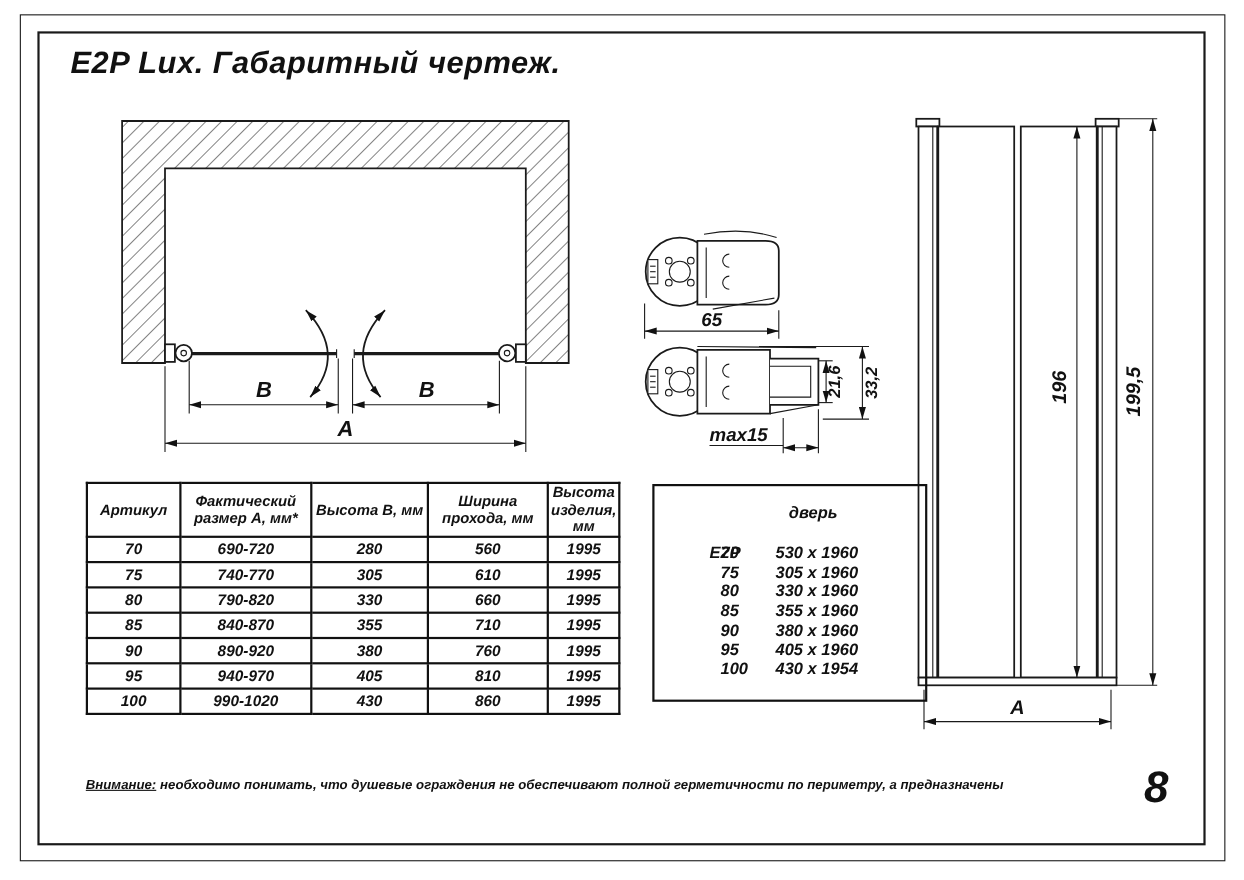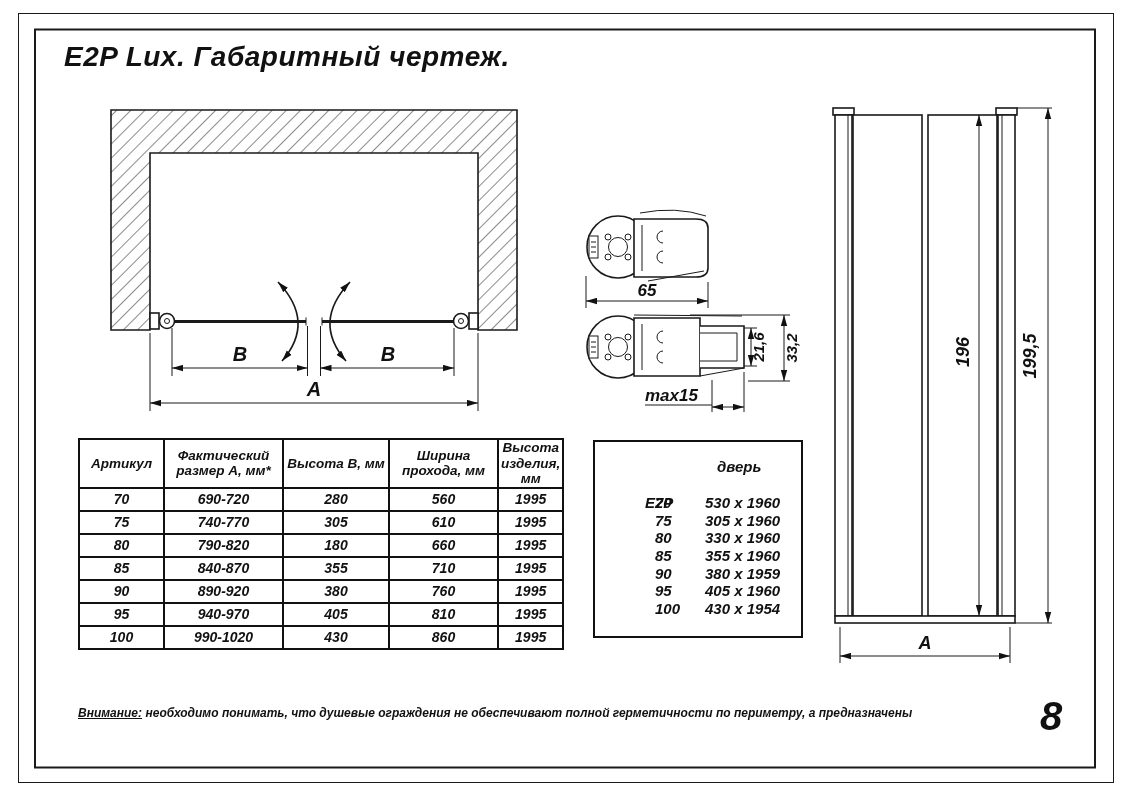--- a/index.html
+++ b/index.html
@@ -16,21 +16,21 @@
          font-size:28px;letter-spacing:.5px;}
 
   .main-table{position:absolute;left:78px;top:438px;border-collapse:collapse;
               table-layout:fixed;font-style:italic;font-weight:600;font-size:14px;color:#111;}
   .main-table th,.main-table td{border:2px solid #111;text-align:center;
               vertical-align:middle;padding:0 2px;}
   .main-table th{height:44px;font-size:13.5px;line-height:1.15;font-weight:600;}
   .main-table td{height:21px;}
 
   .door-box{position:absolute;left:593px;top:440px;width:206px;height:194px;
-            border:2px solid #111;font-style:italic;font-weight:600;font-size:15px;}
+            border:2px solid #111;font-style:italic;font-weight:600;font-size:15px;padding-left:40px;}
   .door-header{position:absolute;left:122px;top:16px;}
   .door-series{position:absolute;left:18px;top:52px;margin-left:32px;}
   .door-rows{position:absolute;left:60px;top:52px;}
   .door-row{display:flex;height:17.7px;line-height:17.7px;}
   .door-row .art{width:50px;}
 
   .note{position:absolute;left:78px;top:703px;font-style:italic;font-weight:600;
         font-size:12px;line-height:20px;white-space:nowrap;}
   .note .u{text-decoration:underline;}
 
@@ -210,21 +210,21 @@
     <tr>
       <td>75</td>
         <td>740-770</td>
         <td>305</td>
         <td>610</td>
         <td>1995</td>
     </tr>
     <tr>
       <td>80</td>
         <td>790-820</td>
-        <td>180</td>
+        <td>330</td>
         <td>660</td>
         <td>1995</td>
     </tr>
     <tr>
       <td>85</td>
         <td>840-870</td>
         <td>355</td>
         <td>710</td>
         <td>1995</td>
     </tr>
@@ -267,21 +267,21 @@
     <div class="door-row">
         <span class="art">80</span>
         <span>330 x 1960</span>
       </div>
     <div class="door-row">
         <span class="art">85</span>
         <span>355 x 1960</span>
       </div>
     <div class="door-row">
         <span class="art">90</span>
-        <span>380 x 1959</span>
+        <span>380 x 1960</span>
       </div>
     <div class="door-row">
         <span class="art">95</span>
         <span>405 x 1960</span>
       </div>
     <div class="door-row">
         <span class="art">100</span>
         <span>430 x 1954</span>
       </div>
   </div>

